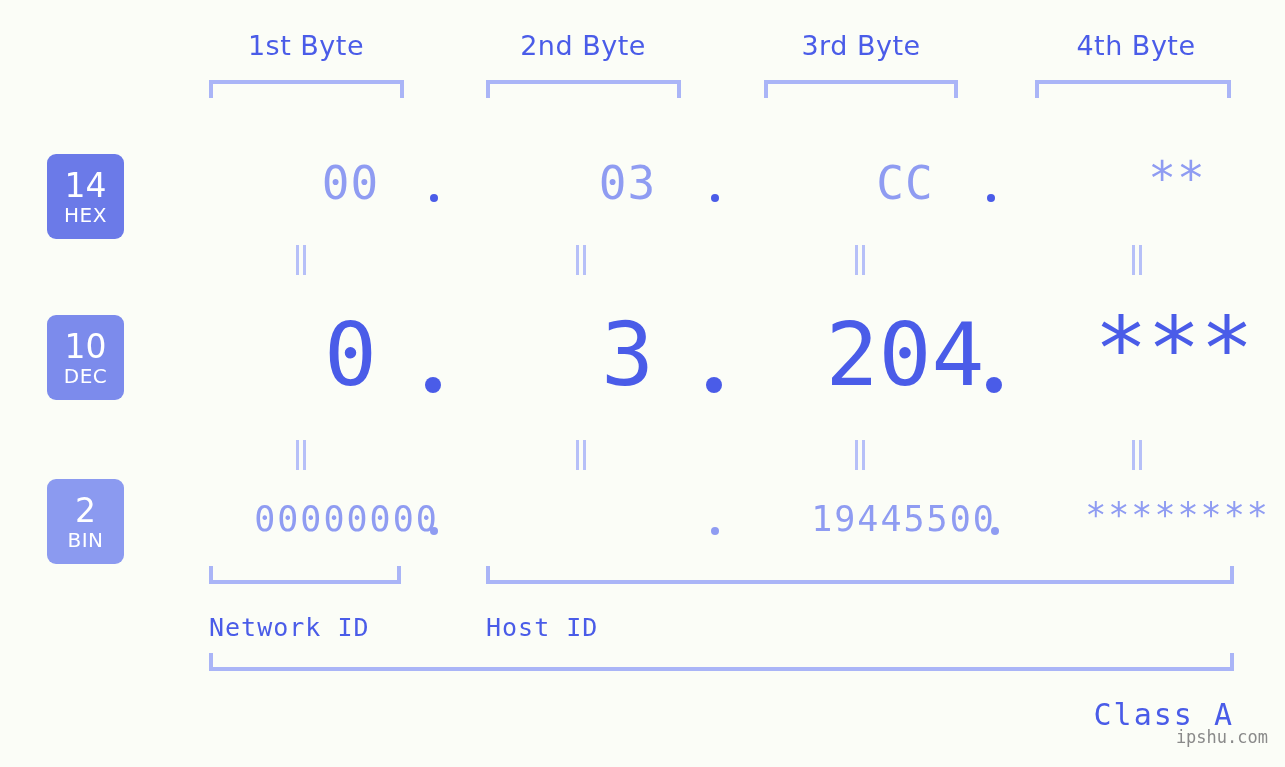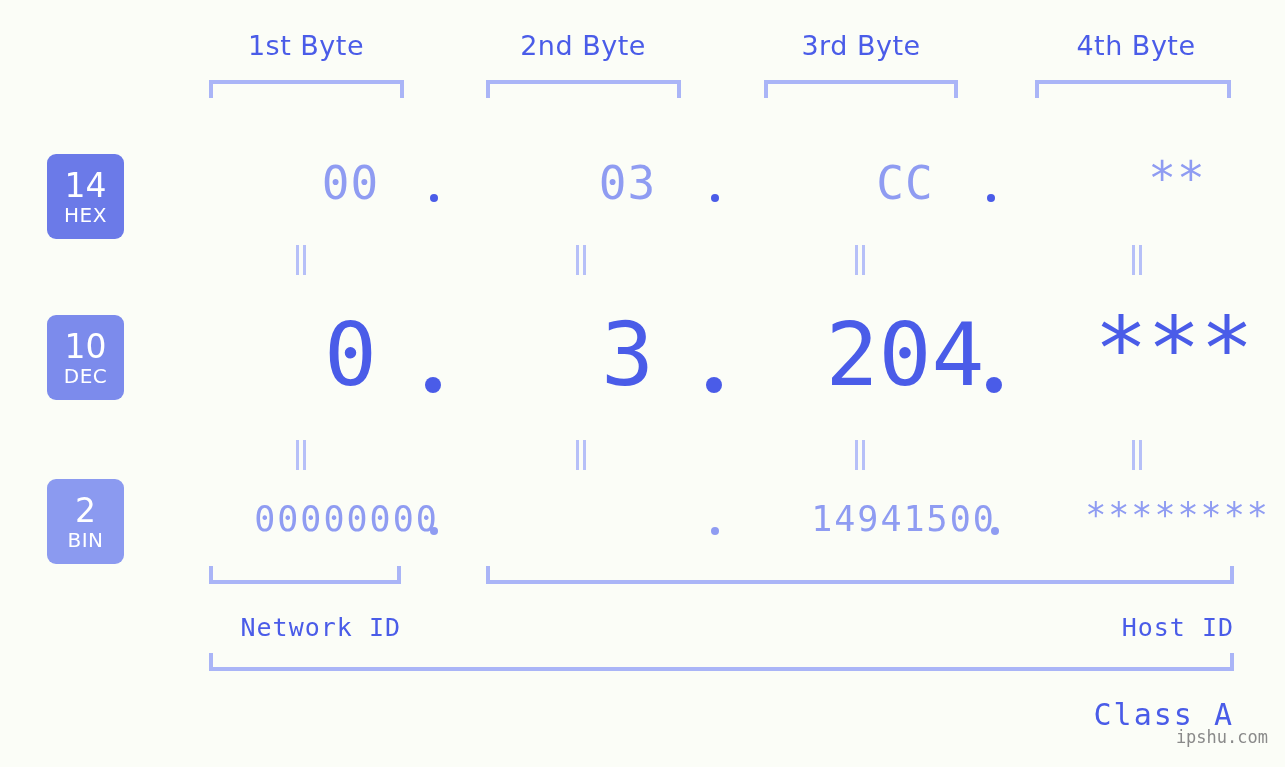--- a/index.html
+++ b/index.html
@@ -135,21 +135,21 @@
     display: block;
   }
   .eq span:nth-child(1) { left: 2px; }
   .eq span:nth-child(2) { left: 9px; }
 
   
   .caption {
     position: absolute;
     font-size: 25px;
     color: #4a5ce8;
-    text-align: right;
+    text-align: left;
     white-space: nowrap;
     letter-spacing: 1px;
   }
 
   .class-caption {
     position: absolute;
     font-size: 30px;
     color: #4a5ce8;
     text-align: center;
     white-space: nowrap;
@@ -242,21 +242,21 @@
       <span></span>
   </div>
   <div class="eq" style="top:440px; left:1130px;">
     <span></span>
       <span></span>
   </div>
 
   <div class="cell bin-val" style="top:502px; left:200px; width:205px;">00000000</div>
   <div class="dot dot-bin" style="top:527px; left:430px;"></div>
   <div class="dot dot-bin" style="top:527px; left:711px;"></div>
-  <div class="cell bin-val" style="top:502px; left:757px; width:205px;">14941500</div>
+  <div class="cell bin-val" style="top:502px; left:757px; width:205px;">19445500</div>
   <div class="dot dot-bin" style="top:527px; left:991px;"></div>
   <div class="cell bin-val" style="top:498px; left:1031px; width:205px;">********</div>
 
   <div class="bottom-bracket" style="top:566px; left:209px; width:192px;"></div>
   <div class="bottom-bracket" style="top:566px; left:486px; width:748px;"></div>
 
   <div class="caption" style="top:613px; left:209px; width:192px;">Network ID</div>
   <div class="caption" style="top:613px; left:486px; width:748px;">Host ID</div>
 
   <div class="bottom-bracket" style="top:653px; left:209px; width:1025px;"></div>

